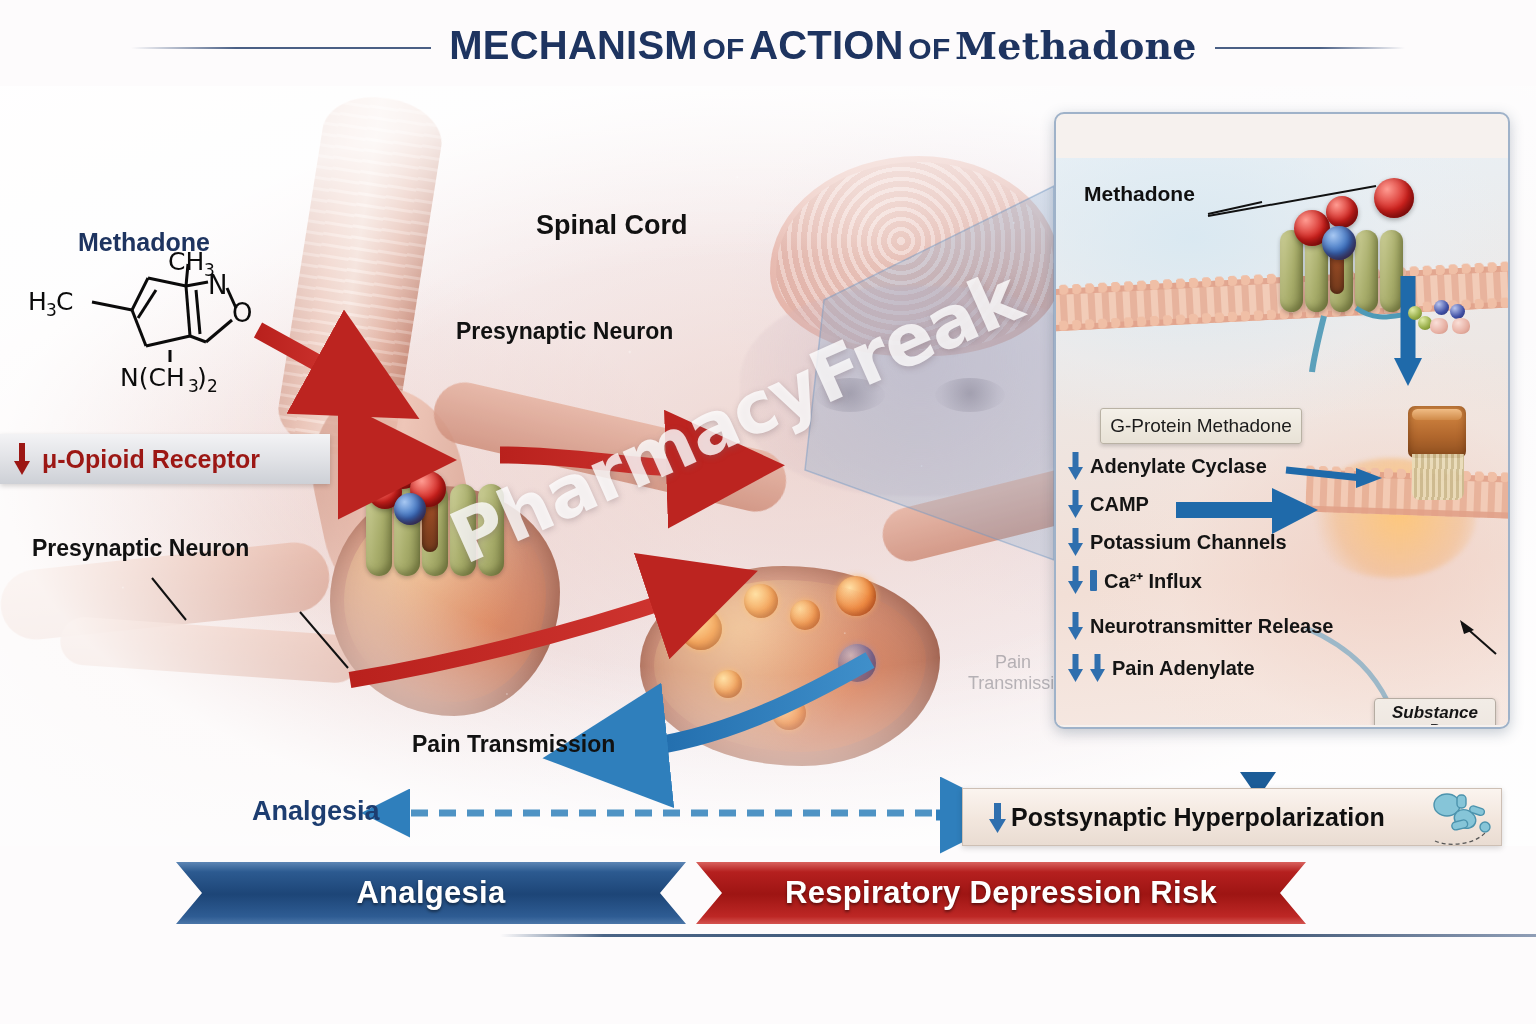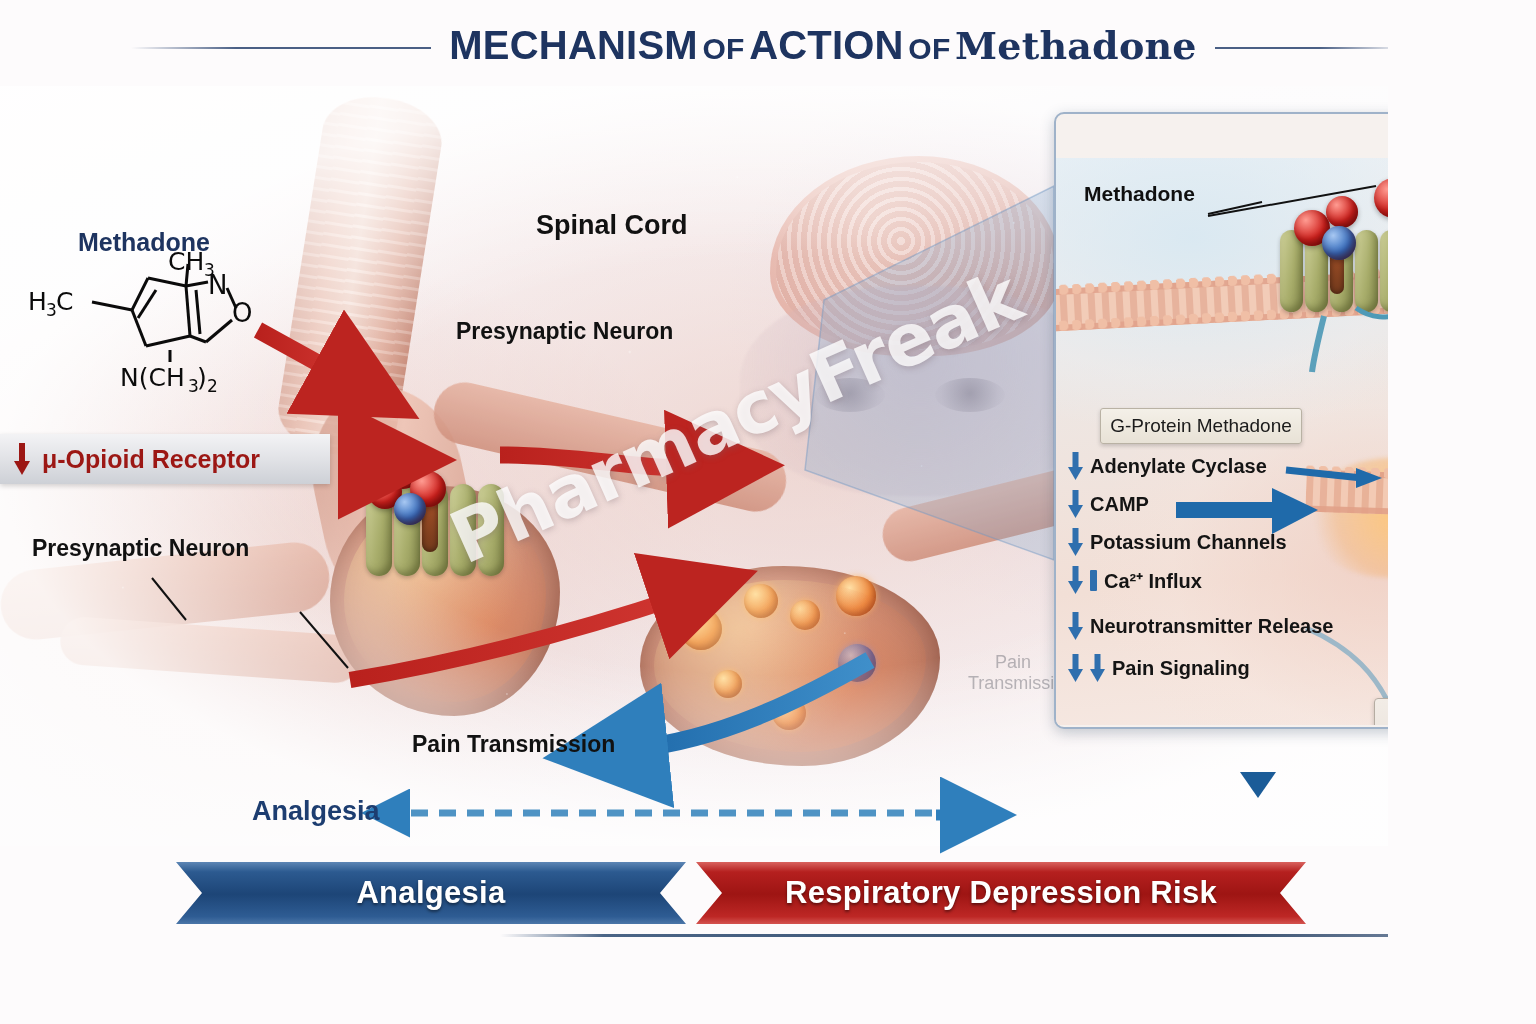--- a/index.html
+++ b/index.html
@@ -2,21 +2,21 @@
 <html><head>
 <meta charset="utf-8">
 <style>
   html,body{margin:0;padding:0;}
   body{
     width:1536px;height:1024px;overflow:hidden;
     background:#fdfbfc;
     font-family:"Liberation Sans",sans-serif;
     position:relative;
   }
-  #stage{position:absolute;inset:0;width:1388px;height:1024px;overflow:hidden;background:#fdfbfc;}
+  #stage{position:absolute;inset:0;width:1536px;height:1024px;overflow:hidden;background:#fdfbfc;}
 
   
   .title-row{position:absolute;top:14px;left:0;width:1536px;height:62px;display:flex;align-items:center;justify-content:center;gap:18px;}
   .title-rule{height:2px;background:linear-gradient(90deg,rgba(42,62,100,0) 0%,#4a5f85 35%,#4a5f85 100%);flex:0 0 300px;margin-top:6px;}
   .title-rule.right{background:linear-gradient(90deg,#4a5f85 0%,#4a5f85 55%,rgba(42,62,100,0) 100%);flex:0 0 190px;}
   .title-text{white-space:nowrap;color:#1e3460;font-weight:bold;letter-spacing:.2px;}
   .title-text .big{font-size:40px;font-family:"Liberation Sans",sans-serif;}
   .title-text .sm{font-size:30px;}
   .title-text .serif{font-family:"DejaVu Serif","Liberation Serif",serif;font-size:38px;}
 
@@ -481,33 +481,51 @@
 
         <div class="c-item" style="margin-top:10px;">
           <svg class="dn" viewBox="0 0 15 28">
             <rect x="4.5" y="0" width="6" height="17" fill="#2f6fae"></rect>
               <path d="M0,15 L15,15 L7.5,28 Z" fill="#2f6fae"></path>
           </svg>
           <svg class="dn" viewBox="0 0 15 28">
             <rect x="4.5" y="0" width="6" height="17" fill="#2f6fae"></rect>
               <path d="M0,15 L15,15 L7.5,28 Z" fill="#2f6fae"></path>
           </svg>
-          <span class="t">Pain Signaling</span>
+          <span class="t">Pain Adenylate</span>
         </div>
       </div>
 
       <div class="sub-box">
         <div class="a">Substance</div>
         <div class="b">P</div>
 
       </div>
 
     </div>
   </div>
 
+  <div class="hyper">
+    <svg class="dn" viewBox="0 0 17 30">
+      <rect x="5" y="0" width="7" height="18" fill="#2f6fae"></rect>
+        <path d="M0,16 L17,16 L8.5,30 Z" fill="#2f6fae"></path>
+    </svg>
+    <span class="t">Postsynaptic Hyperpolarization</span>
+    <svg class="neuroglyph" viewBox="0 0 72 62">
+      <g fill="#86c5d8" stroke="#4c93ad" stroke-width="1.4">
+        <ellipse cx="26" cy="20" rx="13" ry="11"></ellipse>
+        <ellipse cx="44" cy="34" rx="11" ry="9" transform="rotate(22 44 34)"></ellipse>
+        <rect x="36" y="10" width="9" height="13" rx="4"></rect>
+        <rect x="50" y="20" width="15" height="7" rx="3.5" transform="rotate(18 50 20)"></rect>
+        <circle cx="64" cy="42" r="5"></circle>
+        <rect x="30" y="38" width="16" height="8" rx="4" transform="rotate(-14 30 38)"></rect>
+      </g>
+      <path d="M 14,56 C 28,62 52,60 64,48" fill="none" stroke="#555" stroke-width="1.3" stroke-dasharray="4 3"></path>
+    </svg>
+  </div>
 
   <div class="ribbons">
     <div class="ribbon blue">
       <span class="t">Analgesia</span>
     </div>
     <div class="ribbon red">
       <span class="t">Respiratory Depression Risk</span>
     </div>
   </div>
   <div class="rib-rule"></div>

